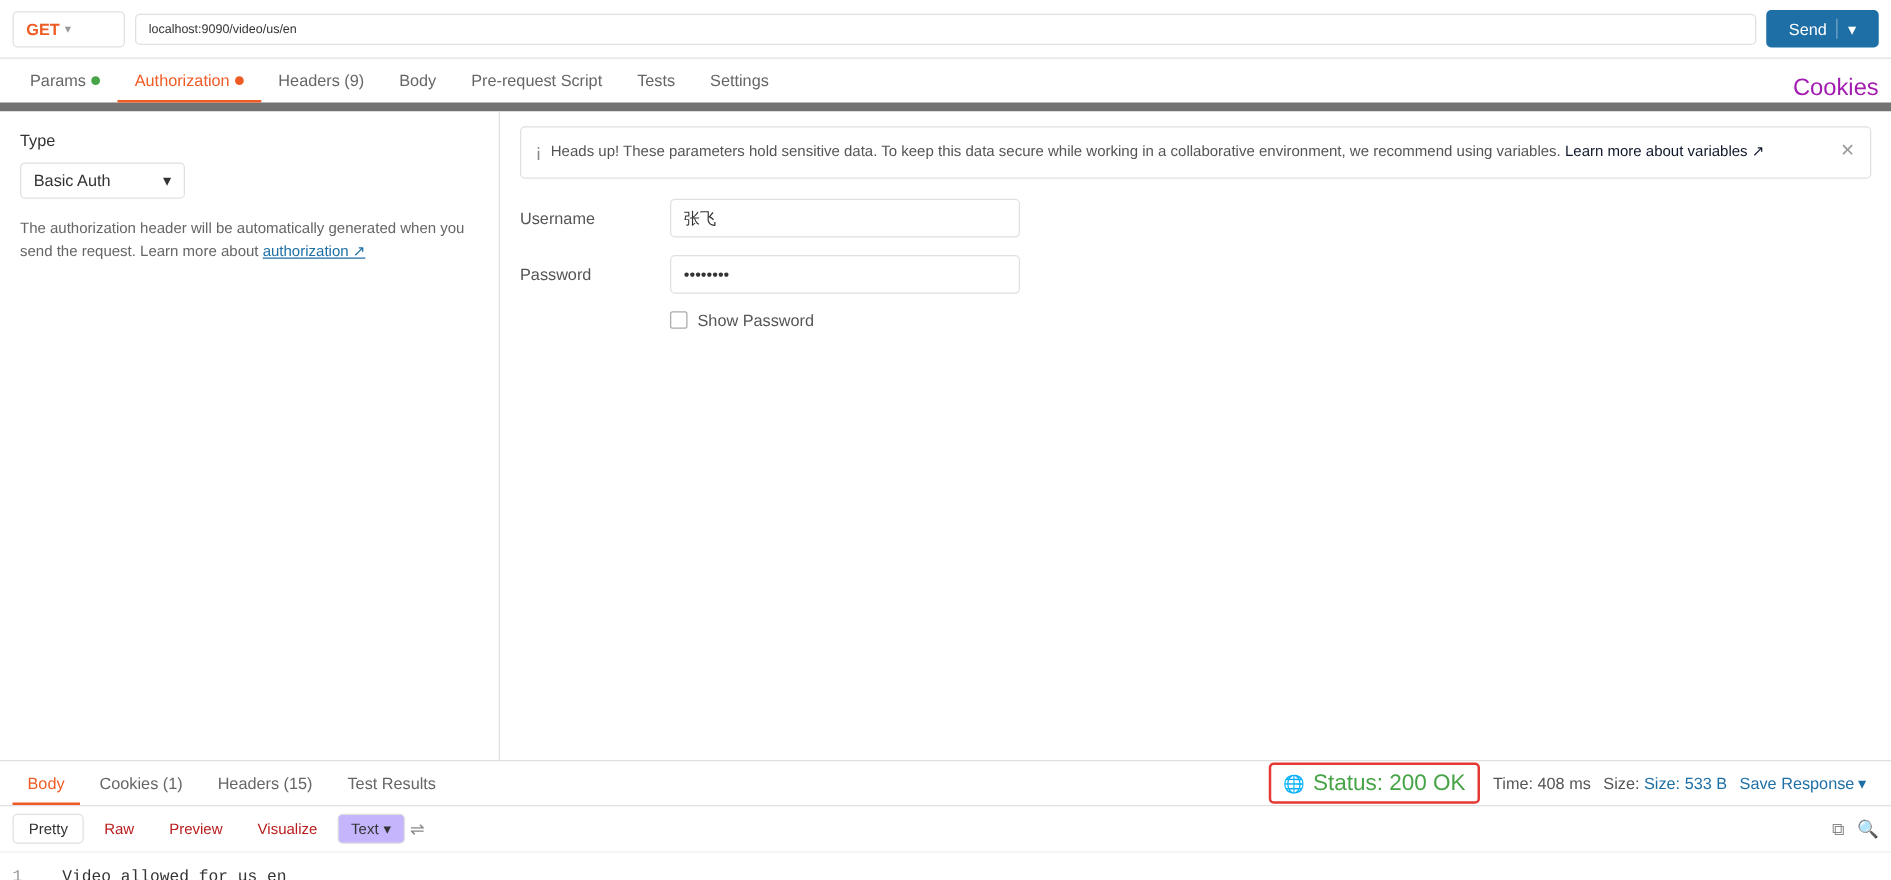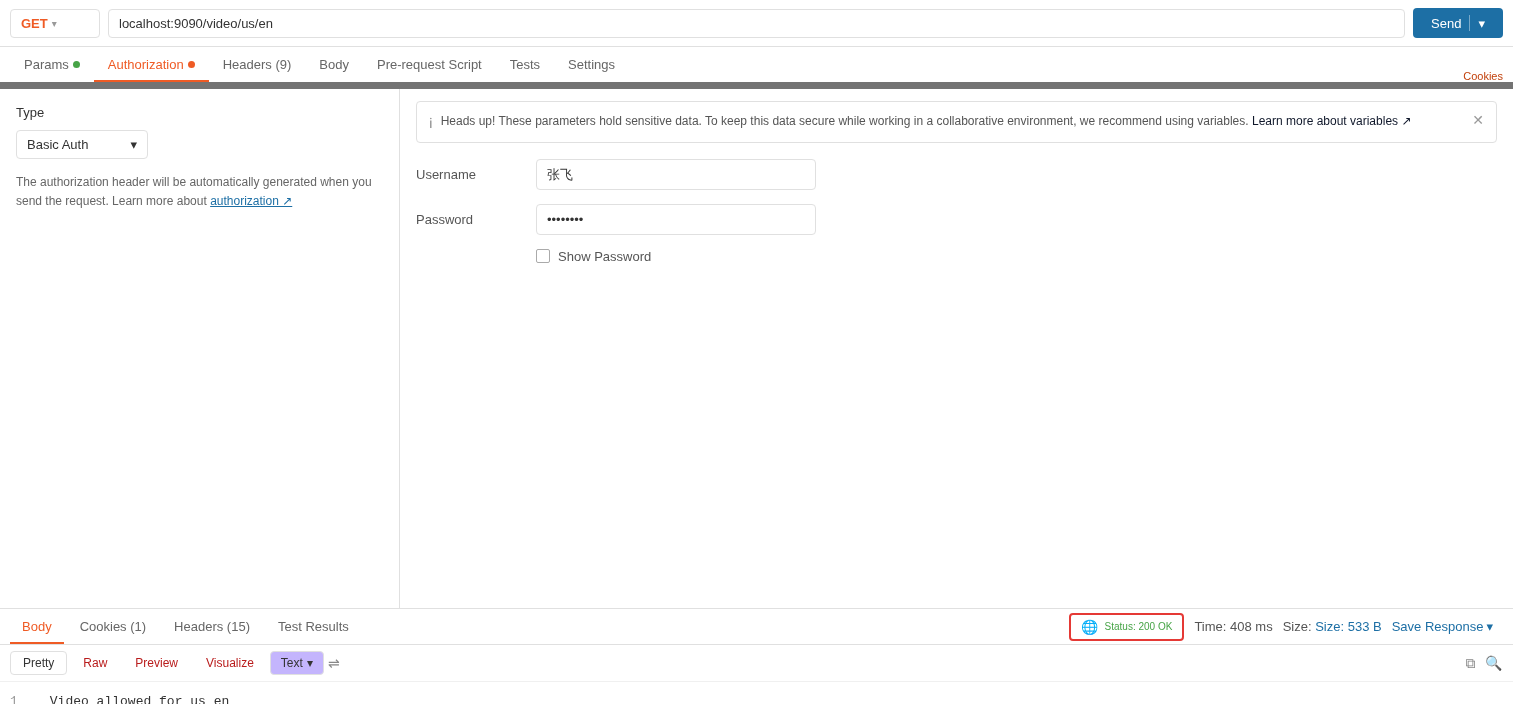--- a/index.html
+++ b/index.html
@@ -26,21 +26,21 @@
       color: #333;
       min-width: 90px;
     }
     .method-text { color: #ef5b25; font-weight: 600; }
     .chevron-icon { color: #999; font-size: 10px; }
     .url-input {
       flex: 1;
       border: 1px solid #e0e0e0;
       border-radius: 4px;
       padding: 6px 10px;
-      font-size: 13px;
+      font-size: 10px;
       color: #333;
       outline: none;
     }
     .send-button {
       display: flex;
       align-items: center;
       gap: 4px;
       background: #1d6fa5;
       color: #fff;
       border: none;
@@ -80,21 +80,21 @@
       background: #ef5b25;
     }
     .dot {
       width: 7px; height: 7px;
       border-radius: 50%;
       display: inline-block;
     }
     .dot-green { background: #47a447; }
     .dot-orange { background: #ef5b25; }
     .tabs-spacer { flex: 1; }
-    .cookies-link { color: #c2410c; cursor: pointer; font-size: 11px; }
+    .cookies-link { color: #a21caf; cursor: pointer; font-size: 19px; }
 
     
     .main-area {
       display: flex;
       border-bottom: 1px solid #e0e0e0;
     }
     .left-panel {
       width: 400px;
       padding: 16px;
       border-right: 1px solid #e0e0e0;
@@ -209,21 +209,21 @@
     }
     .status-badge {
       border: 2px solid #e53935;
       border-radius: 4px;
       padding: 4px 10px;
       display: flex;
       align-items: center;
       gap: 6px;
     }
     .status-globe { color: #888; font-size: 14px; }
-    .status-200 { color: #47a447; font-size: 10px; font-weight: 500; }
+    .status-200 { color: #47a447; font-size: 18px; font-weight: 500; }
     .status-time { font-size: 13px; color: #555; }
     .status-size { font-size: 13px; color: #555; }
     .status-highlight { color: #1d6fa5; }
     .save-response { color: #1d6fa5; font-size: 13px; cursor: pointer; display: flex; align-items: center; gap: 3px; }
 
     
     .format-toolbar {
       display: flex;
       align-items: center;
       padding: 6px 10px;

